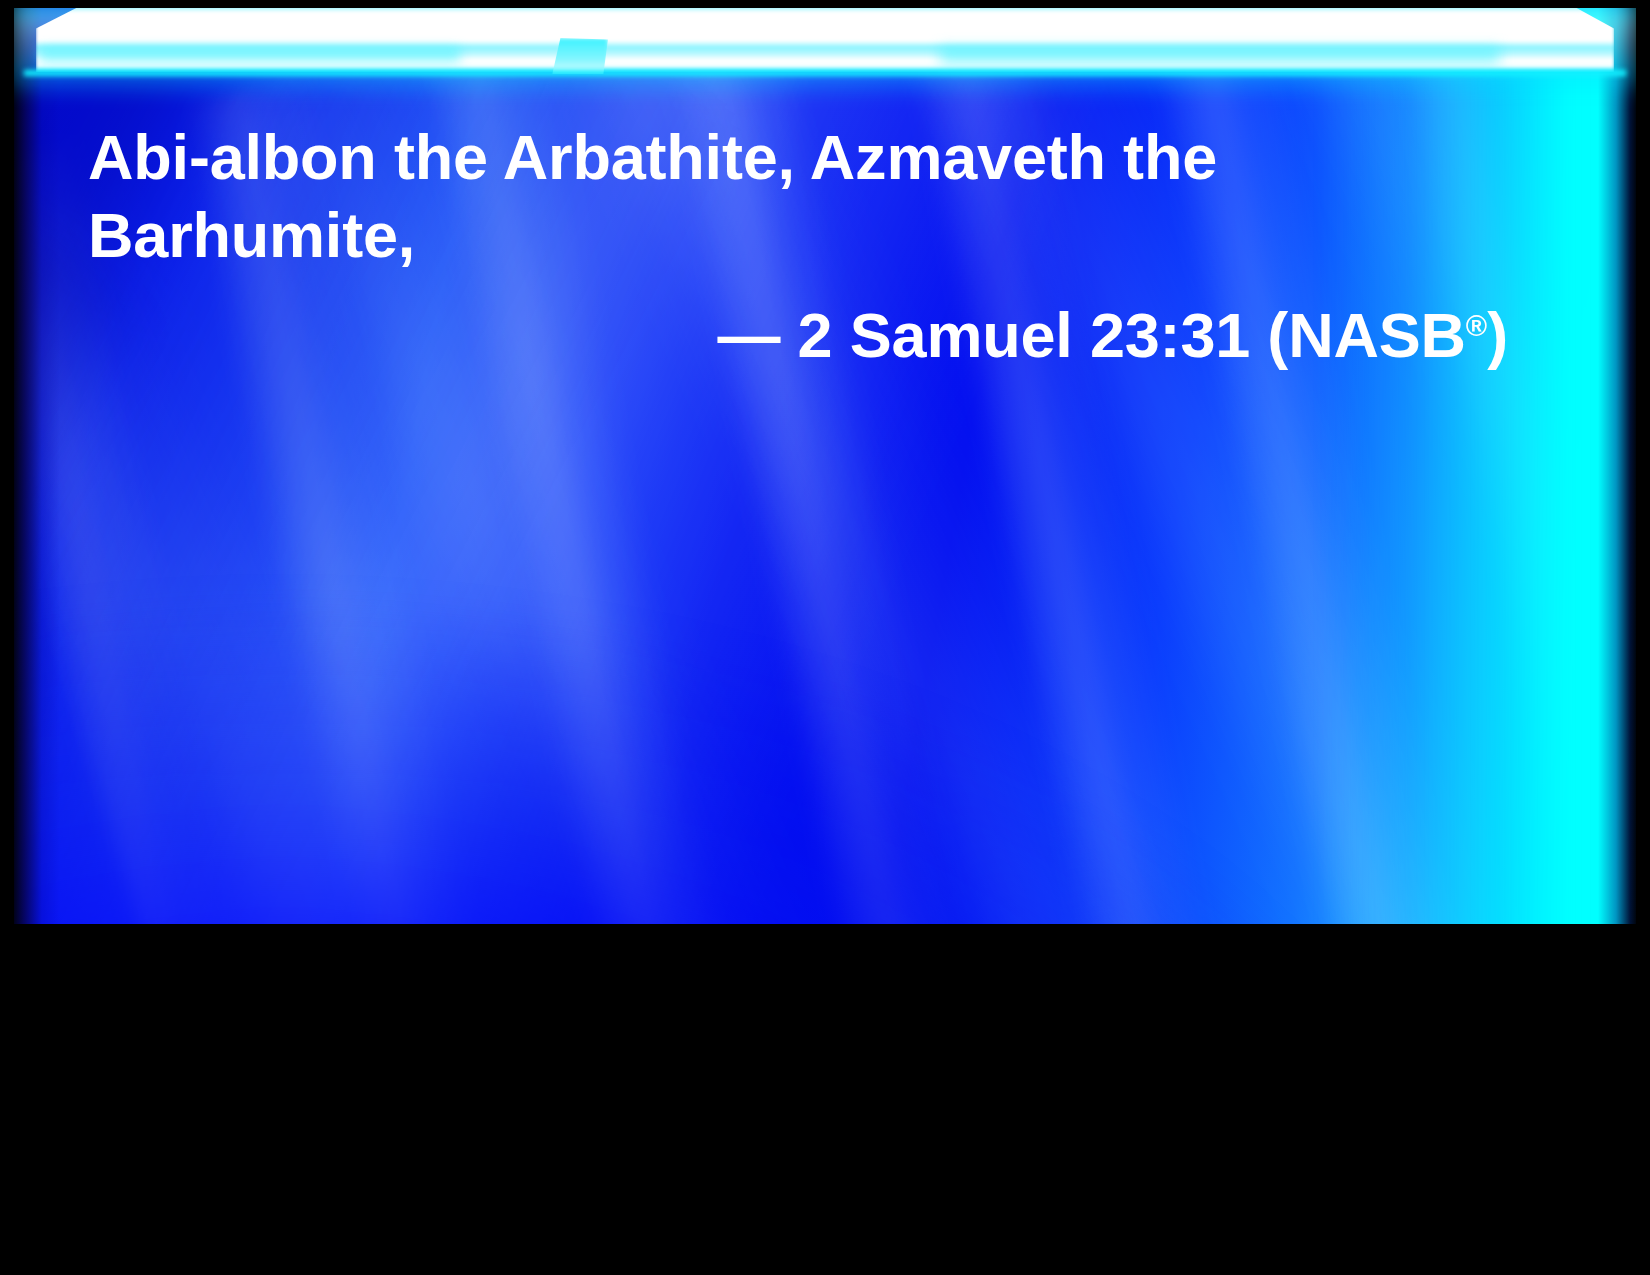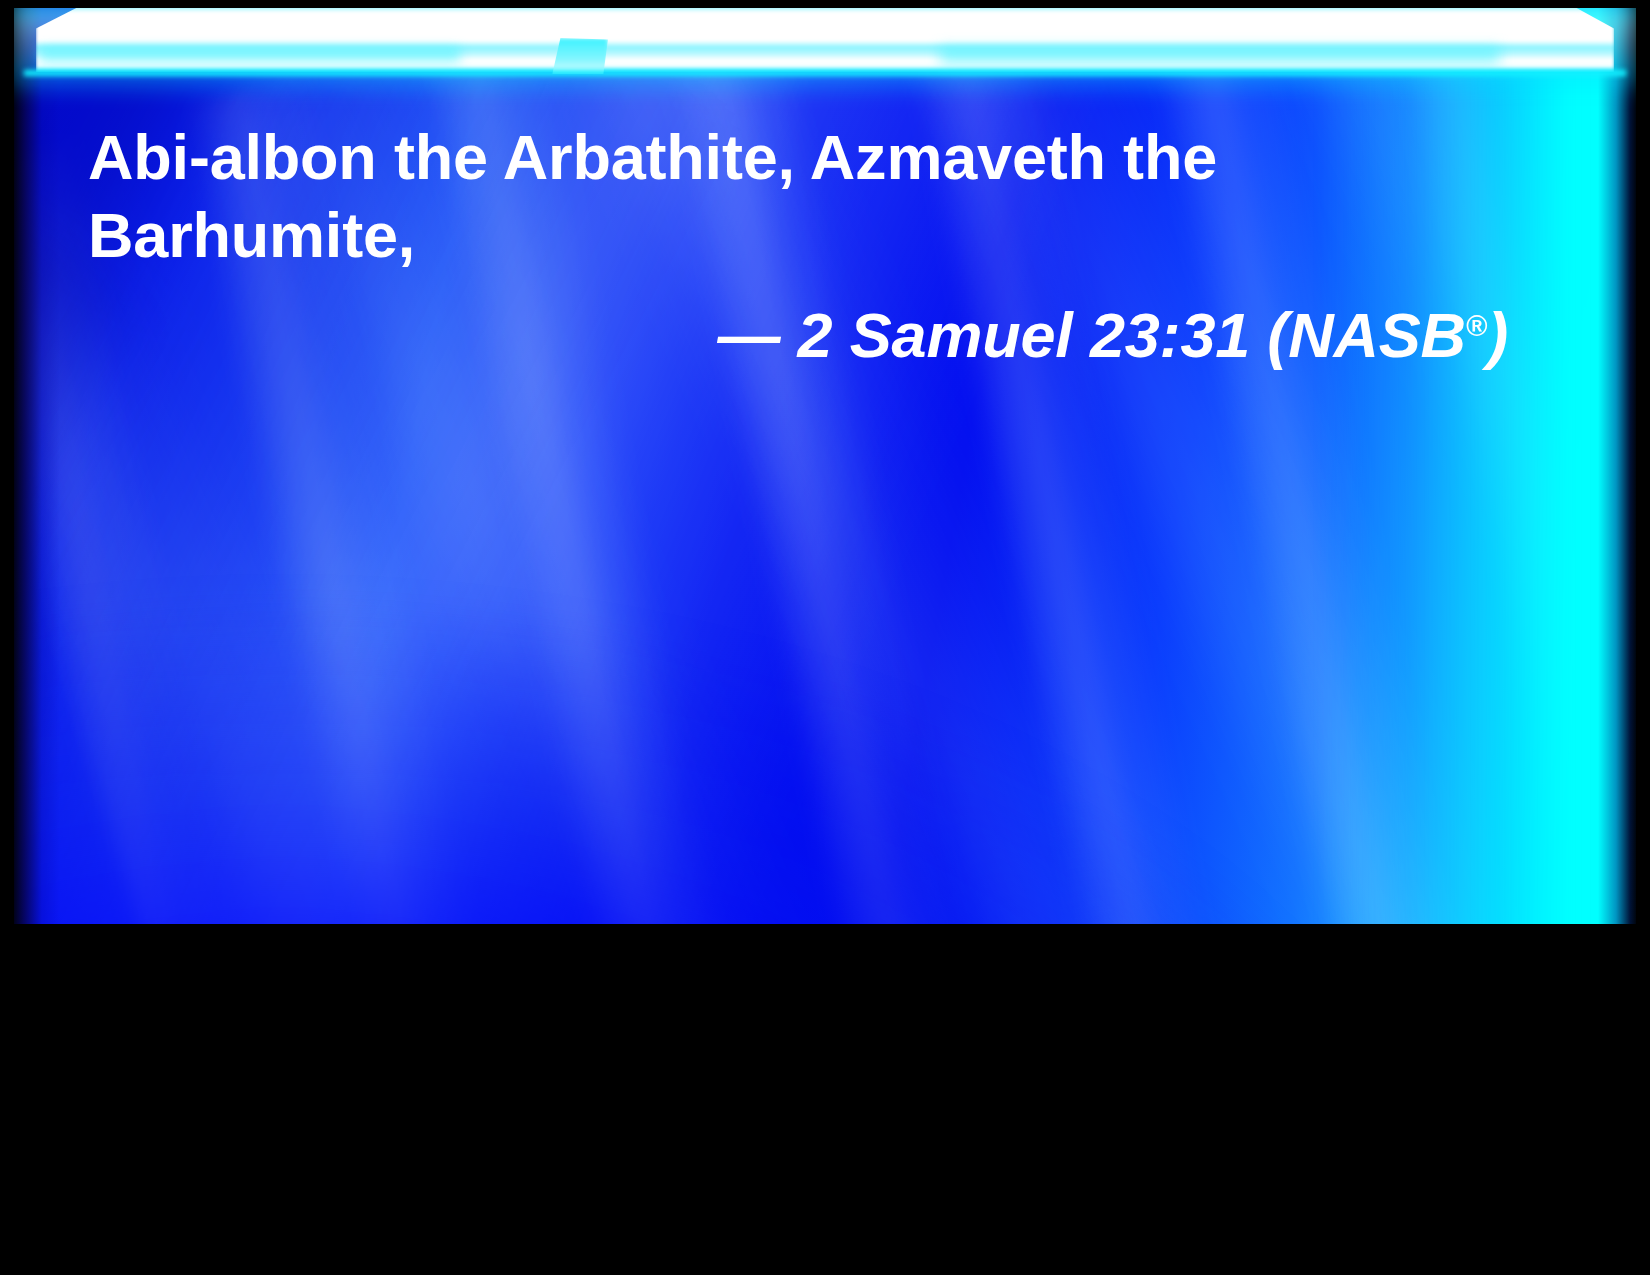--- a/index.html
+++ b/index.html
@@ -379,21 +379,20 @@
     width: 1420px;
     text-align: right;
     color: #ffffff;
     font-size: 63px;
     line-height: 78px;
     font-weight: bold;
     font-stretch: condensed;
     letter-spacing: -0.2px;
     font-family: "Liberation Sans Narrow", "Liberation Sans", "DejaVu Sans Condensed", sans-serif;
     white-space: nowrap;
-    font-style: italic;
   }
 
   .reg-mark {
     font-size: 0.46em;
     vertical-align: 0.72em;
     font-weight: bold;
     letter-spacing: 0;
   }
 </style>
 </head>

